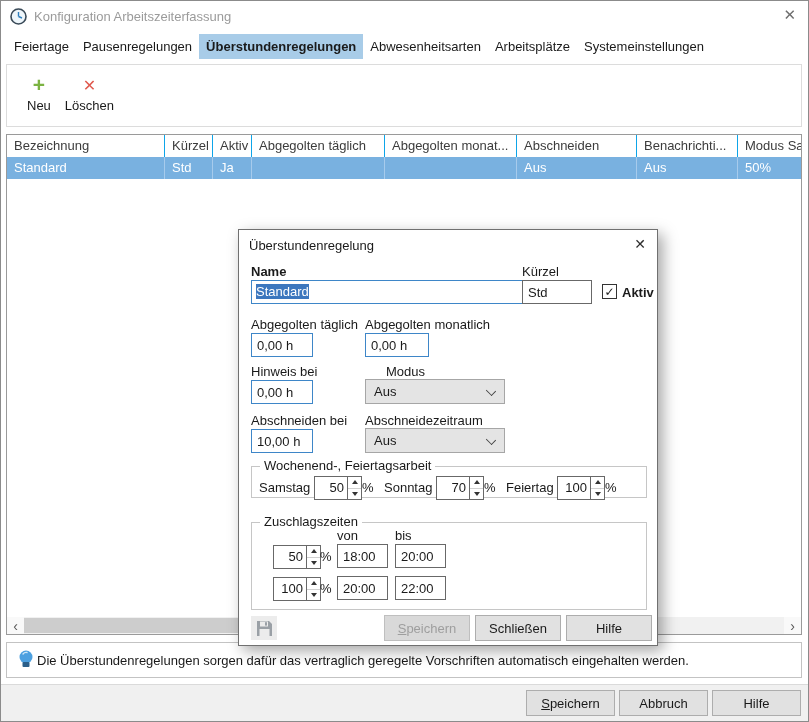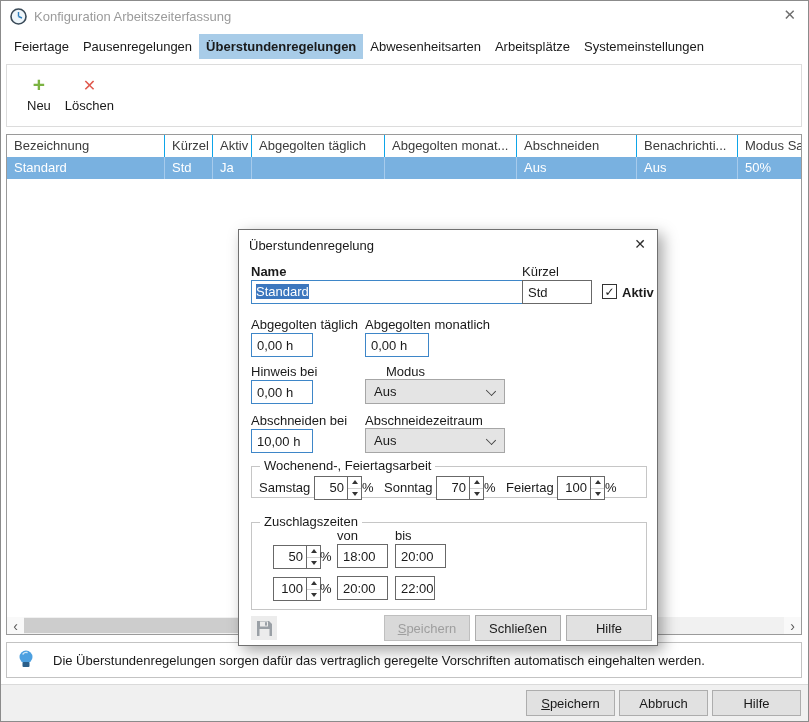--- a/index.html
+++ b/index.html
@@ -35,21 +35,21 @@
   .c0{width:158px;}.c1{width:48px;}.c2{width:39px;}.c3{width:133px;}.c4{width:132px;}.c5{width:120px;}.c6{width:101px;}.c7{flex:1;border-right:none !important;}
   .tbody-space{flex:1;background:#fff;}
   .hscroll{height:17px;background:#f1f1f1;position:relative;display:flex;align-items:center;}
   .hs-arrow{width:17px;height:17px;display:flex;align-items:center;justify-content:center;color:#5a5a5a;font-size:14px;background:#f9f9f9;}
   .hs-arrow.right{position:absolute;right:0;top:0;}
   .hs-thumb{position:absolute;left:17px;top:1px;width:440px;height:15px;background:#cdcdcd;}
 
   
   .infobar{position:absolute;left:5px;top:641px;right:6px;height:36px;border:1px solid #c3c3c3;box-sizing:border-box;
            display:flex;align-items:center;padding-left:11px;background:#fff;}
-  .infobar .txt{margin-left:19px;}
+  .infobar .txt{margin-left:3px;}
 
   
   .bottombar{position:absolute;left:0;right:0;top:683px;bottom:0;background:#f0f0f0;border-top:1px solid #dadada;
              display:flex;align-items:center;justify-content:flex-end;padding-right:7px;gap:4px;}
   .btn{width:89px;height:26px;background:#e1e1e1;border:1px solid #adadad;display:flex;align-items:center;justify-content:center;box-sizing:border-box;}
   .mn{text-decoration:underline;}
 
   
   .dialog{position:absolute;left:237px;top:228px;width:420px;height:417px;background:#fff;border:1px solid #707070;
           box-sizing:border-box;box-shadow:5px 5px 14px rgba(0,0,0,0.35);}
@@ -274,21 +274,21 @@
             <span class="sb up">
               <span class="tri-up"></span>
             </span>
             <span class="sb">
               <span class="tri-dn"></span>
             </span>
           </span>
       </div>
       <span class="dlg-label" style="left:68px;top:58px;">%</span>
       <input class="txt-input" style="left: 85px; top: 53px; width: 51px;" value="20:00">
-      <input class="txt-input" style="left: 143px; top: 53px; width: 40px;" value="22:00">
+      <input class="txt-input" style="left: 143px; top: 53px; width: 51px;" value="22:00">
     </div>
 
     <div class="save-tool">
       <svg width="17" height="17" viewBox="0 0 17 17">
         <path d="M1 1 h12 l3 3 v12 h-15 z" fill="#9aa0a6"></path>
         <rect x="4" y="1.5" width="8" height="5" fill="#ececec"></rect>
         <rect x="9" y="2.2" width="2" height="3.4" fill="#9aa0a6"></rect>
         <rect x="3.5" y="9" width="10" height="7" fill="#ececec"></rect>
       </svg>
     </div>

